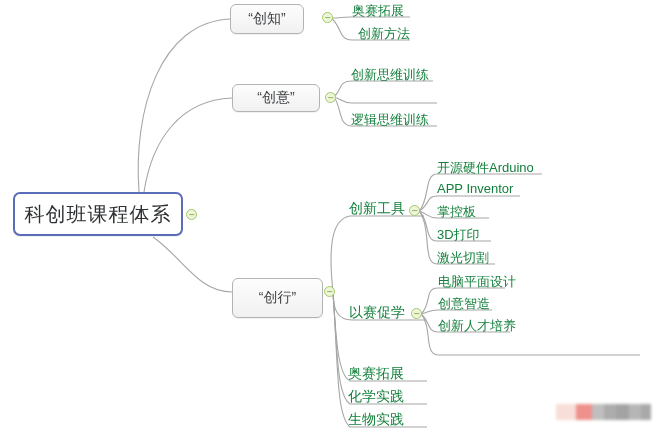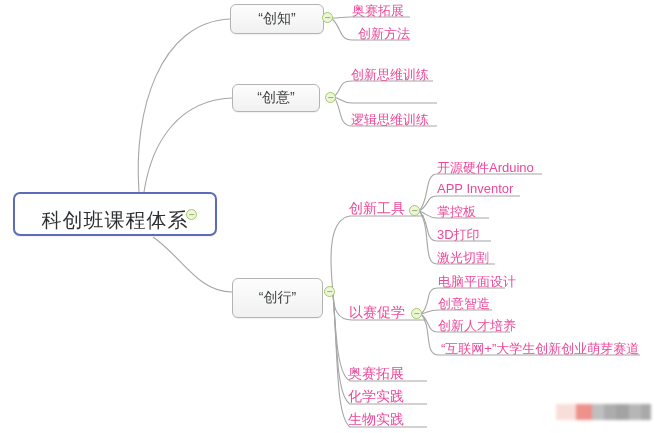--- a/index.html
+++ b/index.html
@@ -15,21 +15,21 @@
     background:linear-gradient(#fdfdfd,#f1f1f1);
     color:#3f4244;box-sizing:border-box;cursor:default;
     box-shadow:0 1px 1px rgba(0,0,0,0.06);
   }
   .node.root{
     border:2px solid #5b6cb8;border-radius:7px;background:#ffffff;
     font-size:20px;color:#2e3133;letter-spacing:1px;
   }
   .node.branch{font-size:14px;}
   .topic{
-    position:absolute;font-size:13px;color:#ec4899;white-space:nowrap;cursor:default;
+    position:absolute;font-size:13px;color:#15803d;white-space:nowrap;cursor:default;
   }
   .topic.l2{font-size:14px;}
   .minus{
     position:absolute;width:11px;height:11px;border-radius:50%;
     border:1px solid #a3c96a;background:#eef6d9;color:#85a653;
     font-size:10px;line-height:9px;text-align:center;box-sizing:border-box;
     font-family:"DejaVu Sans Mono",monospace;cursor:pointer;
   }
   .watermark{
     position:absolute;left:556px;top:404px;height:16px;display:flex;
@@ -72,26 +72,26 @@
       <path d="M 419 211 C 432 228, 422 264, 437 264 H 495"></path>
     </g>
     <g>
       <path d="M 421 314 C 432 304, 424 288, 438 288 H 505"></path>
       <path d="M 421 314 C 430 312, 428 310, 438 310 H 492"></path>
       <path d="M 421 314 C 430 321, 427 332, 438 332 H 510"></path>
       <path d="M 421 314 C 433 328, 423 355, 439 355 H 640"></path>
     </g>
   </svg>
 
-  <div class="node root" style="left:13px;top:192px;width:204px;height:44px;align-items:flex-end;">
+  <div class="node root" style="left:13px;top:192px;width:170px;height:44px;">
     <span>科创班课程体系</span>
   </div>
   <div class="minus" style="left:186px;top:209px;">−</div>
 
-  <div class="node branch" style="left:230px;top:4px;width:94px;height:30px;">
+  <div class="node branch" style="left:230px;top:4px;width:74px;height:30px;">
     <span>“创知”</span>
   </div>
   <div class="minus" style="left:322px;top:12px;">−</div>
 
   <div class="node branch" style="left:232px;top:84px;width:88px;height:28px;">
     <span>“创意”</span>
   </div>
   <div class="minus" style="left:325px;top:92px;">−</div>
 
   <div class="node branch" style="left:232px;top:278px;width:91px;height:40px;">
@@ -117,21 +117,20 @@
 
   <div class="topic" style="left:437px;top:159px;">开源硬件Arduino</div>
   <div class="topic" style="left:437px;top:181px;">APP Inventor</div>
   <div class="topic" style="left:437px;top:203px;">掌控板</div>
   <div class="topic" style="left:437px;top:226px;">3D打印</div>
   <div class="topic" style="left:437px;top:249px;">激光切割</div>
 
   <div class="topic" style="left:438px;top:273px;">电脑平面设计</div>
   <div class="topic" style="left:438px;top:295px;">创意智造</div>
   <div class="topic" style="left:438px;top:317px;">创新人才培养</div>
-  <div class="topic" style="left:441px;top:340px;">“互联网+”大学生创新创业萌芽赛道</div>
 
   <div class="watermark">
     <div class="wblock" style="width:20px;background:#f7ddd6"></div>
     <div class="wblock" style="width:16px;background:#ee8b85"></div>
     <div class="wblock" style="width:12px;background:#bcbcbc"></div>
     <div class="wblock" style="width:12px;background:#a8a8a8"></div>
     <div class="wblock" style="width:13px;background:#9f9f9f"></div>
     <div class="wblock" style="width:12px;background:#b3b3b3"></div>
     <div class="wblock" style="width:10px;background:#a5a5a5"></div>
   </div>

